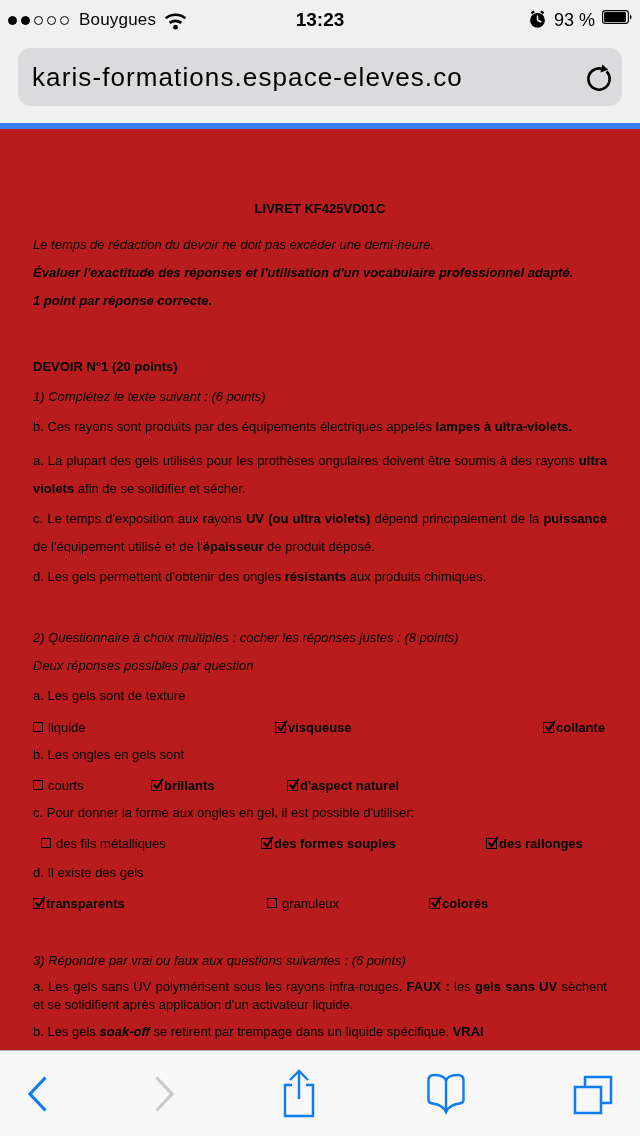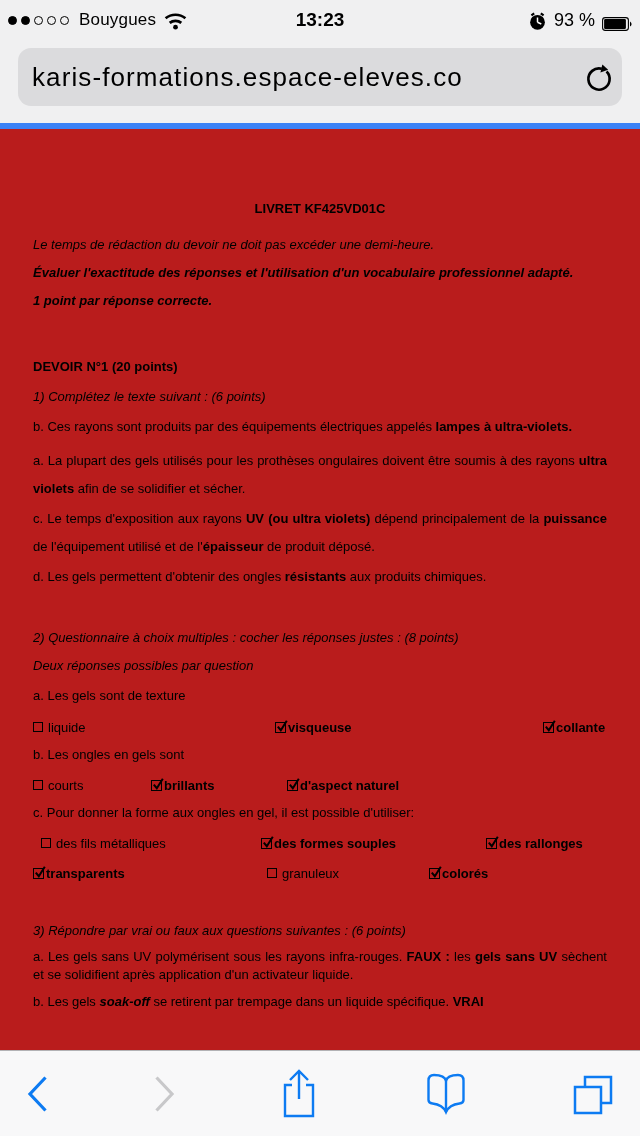--- a/index.html
+++ b/index.html
@@ -12,21 +12,21 @@
           border-bottom:6px solid #3b82f6;box-sizing:border-box;}
   .status-bar{position:absolute;top:0;left:0;right:0;height:40px;display:flex;align-items:center;
               padding:0 8px;box-sizing:border-box;}
   .sb-left{display:flex;align-items:center;z-index:2;}
   .signal{display:flex;align-items:center;margin-right:5px;}
   .dot{width:9px;height:9px;border-radius:50%;border:1px solid #000;box-sizing:border-box;margin-right:4px;}
   .dot.f{background:#000;}
   .carrier{font-size:17px;letter-spacing:.2px;margin:0 7px 0 1px;}
   .sb-time{position:absolute;left:0;right:0;top:0;height:40px;text-align:center;line-height:40px;
            font-size:19px;font-weight:bold;pointer-events:none;}
-  .sb-right{margin-left:auto;display:flex;align-items:flex-end;gap:7px;z-index:2;}
+  .sb-right{margin-left:auto;display:flex;align-items:flex-start;gap:7px;z-index:2;}
   .battery-pct{font-size:18px;}
 
   .url-field{position:absolute;top:48px;left:18px;right:18px;height:58px;background:#dbdbdd;
              border-radius:13px;}
   .url-text{position:absolute;left:14px;right:46px;top:0;height:58px;line-height:58px;
             font-size:26px;letter-spacing:1.1px;white-space:nowrap;overflow:hidden;color:#000;}
   .url-fade{position:absolute;right:44px;top:1px;bottom:1px;width:48px;
             background:linear-gradient(to right,rgba(219,219,221,0),#dbdbdd 72%);}
   .reload-btn{position:absolute;right:6px;top:13px;width:34px;height:34px;border:none;background:none;padding:0;cursor:pointer;}
 
@@ -197,20 +197,21 @@
       <span class="opt checked" style="left:453px">
           <span class="cb">
             <svg width="12" height="13" viewBox="0 0 12 13">
               <path d="M1.8 7.6 L4.8 11.2 L10.8 1.8" fill="none" stroke="#000" stroke-width="2"></path>
             </svg>
           </span>
           <span class="opt-label">des rallonges</span>
         </span>
     </div>
 
+    <p class="lh mt2">d. Il existe des gels</p>
     <div class="opt-row mt2">
       <span class="opt checked" style="left:0">
           <span class="cb">
             <svg width="12" height="13" viewBox="0 0 12 13">
               <path d="M1.8 7.6 L4.8 11.2 L10.8 1.8" fill="none" stroke="#000" stroke-width="2"></path>
             </svg>
           </span>
           <span class="opt-label">transparents</span>
         </span>
       <span class="opt unchecked" style="left:234px">

